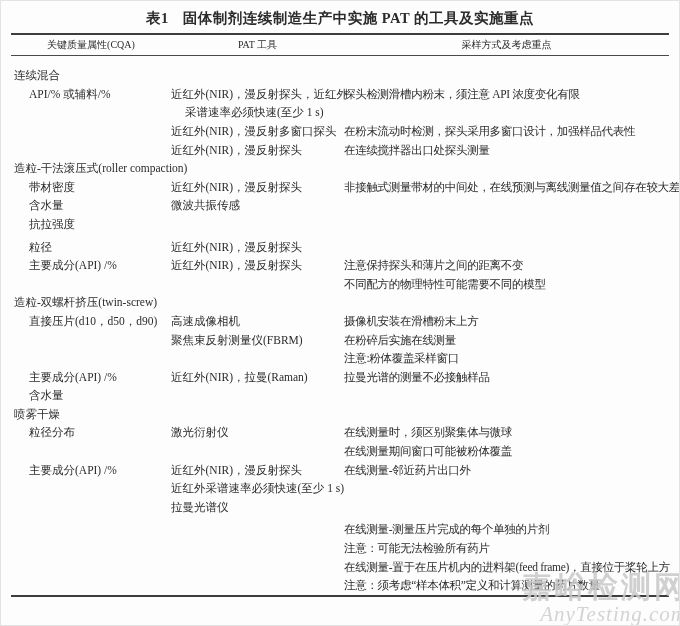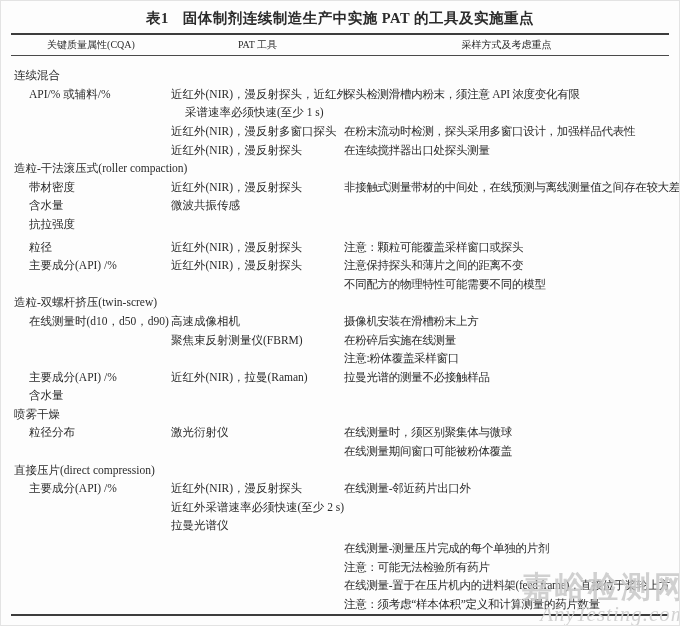--- a/index.html
+++ b/index.html
@@ -115,39 +115,38 @@
         <div class="c3"></div>
       </div>
       <div class="line">
         <div class="c1 sub">抗拉强度</div>
         <div class="c2"></div>
         <div class="c3"></div>
       </div>
       <div class="line gap">
         <div class="c1 sub">粒径</div>
         <div class="c2">近红外(NIR)，漫反射探头</div>
-        <div class="c3">注意：颗粒可能覆盖采样窗口或探头</div>
       </div>
       <div class="line">
         <div class="c1 sub">主要成分(API) /%</div>
         <div class="c2">近红外(NIR)，漫反射探头</div>
         <div class="c3">注意保持探头和薄片之间的距离不变</div>
       </div>
       <div class="line">
         <div class="c1 sub"></div>
         <div class="c2"></div>
         <div class="c3">不同配方的物理特性可能需要不同的模型</div>
       </div>
       <div class="line">
         <div class="c1 section">造粒-双螺杆挤压(twin-screw)</div>
         <div class="c2"></div>
         <div class="c3"></div>
       </div>
       <div class="line">
-        <div class="c1 sub">在线测量时(d10，d50，d90)</div>
+        <div class="c1 sub">直接压片(d10，d50，d90)</div>
         <div class="c2">高速成像相机</div>
         <div class="c3">摄像机安装在滑槽粉末上方</div>
       </div>
       <div class="line">
         <div class="c1 sub"></div>
         <div class="c2">聚焦束反射测量仪(FBRM)</div>
         <div class="c3">在粉碎后实施在线测量</div>
       </div>
       <div class="line">
         <div class="c1 sub"></div>
@@ -172,32 +171,27 @@
         <div class="c1 sub">粒径分布</div>
         <div class="c2">激光衍射仪</div>
         <div class="c3">在线测量时，须区别聚集体与微球</div>
       </div>
       <div class="line">
         <div class="c1 sub"></div>
         <div class="c2"></div>
         <div class="c3">在线测量期间窗口可能被粉体覆盖</div>
       </div>
       <div class="line">
-        <div class="c1 section">直接压片(direct compression)</div>
-        <div class="c2"></div>
-        <div class="c3"></div>
-      </div>
-      <div class="line">
         <div class="c1 sub">主要成分(API) /%</div>
         <div class="c2">近红外(NIR)，漫反射探头</div>
         <div class="c3">在线测量-邻近药片出口外</div>
       </div>
       <div class="line">
         <div class="c1 sub"></div>
-        <div class="c2">近红外采谱速率必须快速(至少 2 s)</div>
+        <div class="c2">近红外采谱速率必须快速(至少 1 s)</div>
       </div>
       <div class="line">
         <div class="c1 sub"></div>
         <div class="c2">拉曼光谱仪</div>
         <div class="c3"></div>
       </div>
       <div class="line gap">
         <div class="c1 sub"></div>
         <div class="c2"></div>
         <div class="c3">在线测量-测量压片完成的每个单独的片剂</div>

